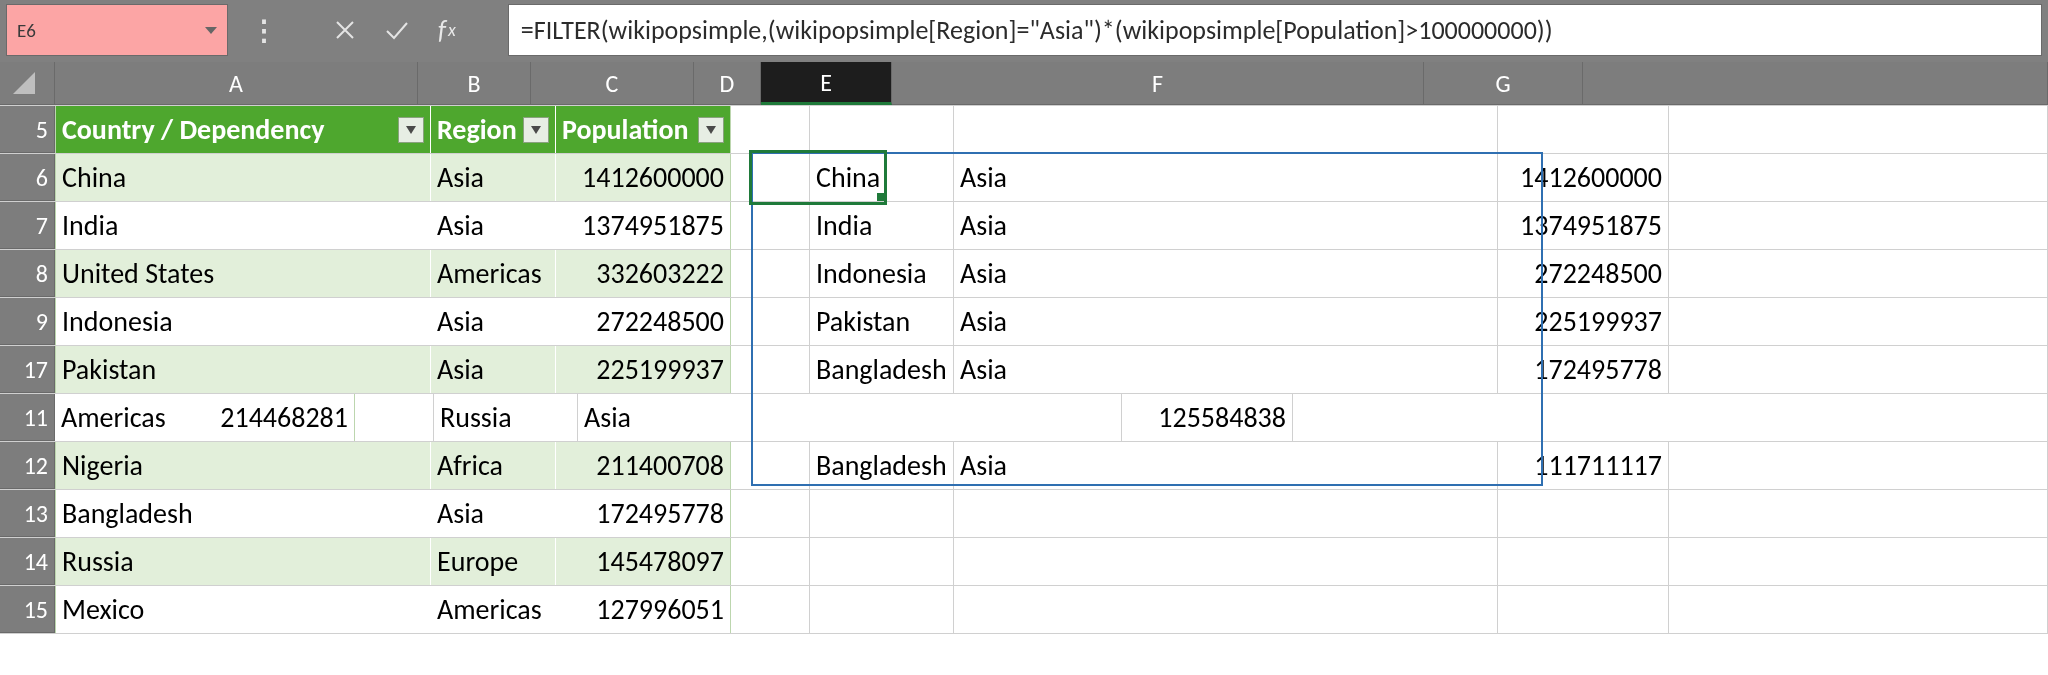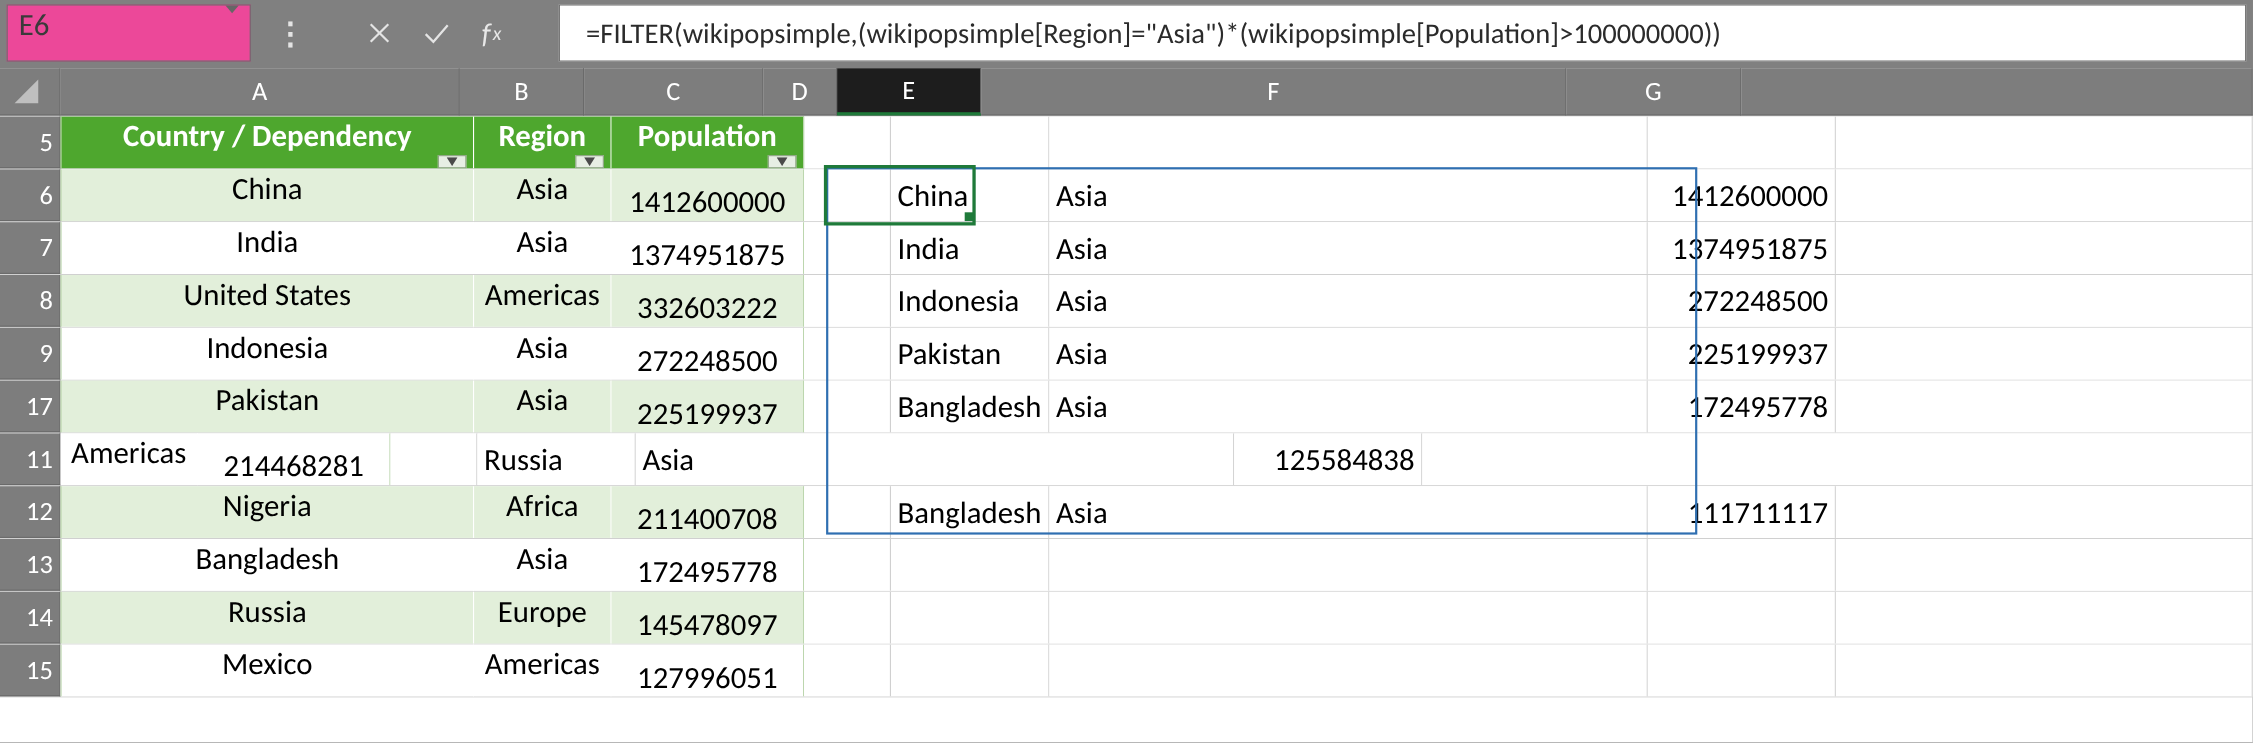--- a/index.html
+++ b/index.html
@@ -18,26 +18,26 @@
   .formula-bar {
     display: flex;
     align-items: stretch;
     height: 52px;
     background: #808080;
     padding: 4px 6px 6px 6px;
     gap: 8px;
   }
   .name-box {
     width: 200px;
-    background: #ec4899;
+    background: #fca5a5;
     border: 1px solid #6a6a6a;
     display: flex;
-    align-items: flex-start;
+    align-items: center;
     padding: 0 10px;
-    font-size: 28px;
+    font-size: 19px;
     color: #3a3a3a;
     position: relative;
   }
   .name-box .nb-arrow {
     margin-left: auto;
     width: 0; height: 0;
     border-left: 6px solid transparent;
     border-right: 6px solid transparent;
     border-top: 7px solid #666;
   }
@@ -67,21 +67,21 @@
     align-items: center;
     gap: 2px;
   }
   .fx-label .sub { font-size: 18px; font-style: italic; }
   .formula-input {
     flex: 1;
     background: #ffffff;
     border: 1px solid #6a6a6a;
     display: flex;
     align-items: center;
-    padding: 0 24px;
+    padding: 0 12px;
     font-size: 26px;
     color: #2b2b2b;
     white-space: nowrap;
     overflow: hidden;
   }
 
   
   .grid {
     position: relative;
     height: 613px;
@@ -164,21 +164,21 @@
     border: 1px solid #8aa27f;
     display: flex;
     align-items: center;
     justify-content: center;
   }
   .th-cell .filter-btn svg { display:block; }
   .c-A.th-cell { padding-left:6px; }
 
   
   .tint .c-A, .tint .c-B, .tint .c-C { background: #e2efda; }
-  .src .c-A, .src .c-B, .src .c-C { border-right: 1px solid #ffffff; flex-direction: column; }
+  .src .c-A, .src .c-B, .src .c-C { border-right: 1px solid #ffffff; }
   .src .c-C { border-right: 1px solid #bcd6ae; }
   .src .c-A { border-left: 1px solid #bcd6ae; }
 
   
   .spill-outline {
     position: absolute;
     left: 751px;   
     top: 90px;     
     width: 788px;  
     height: 330px; 

